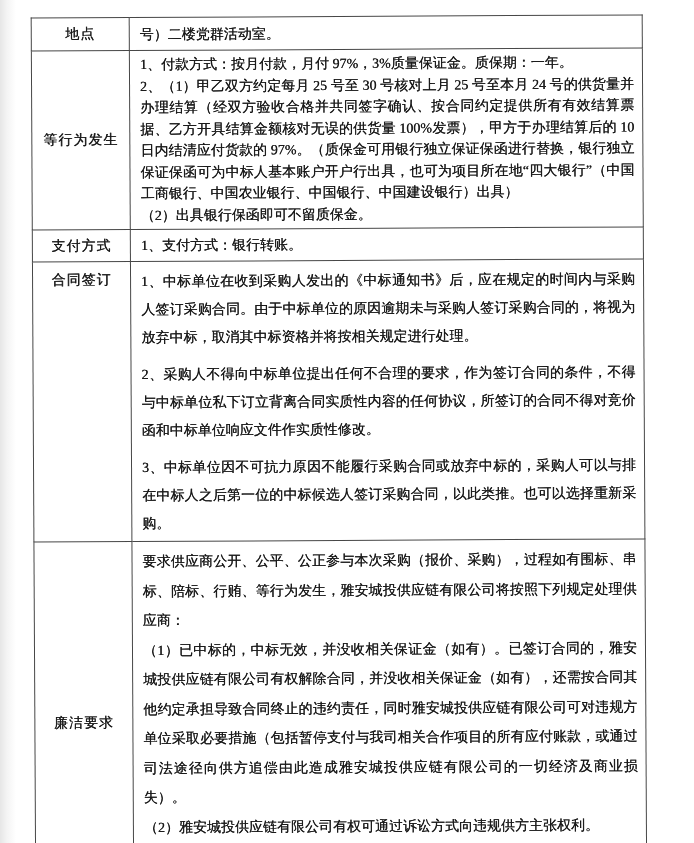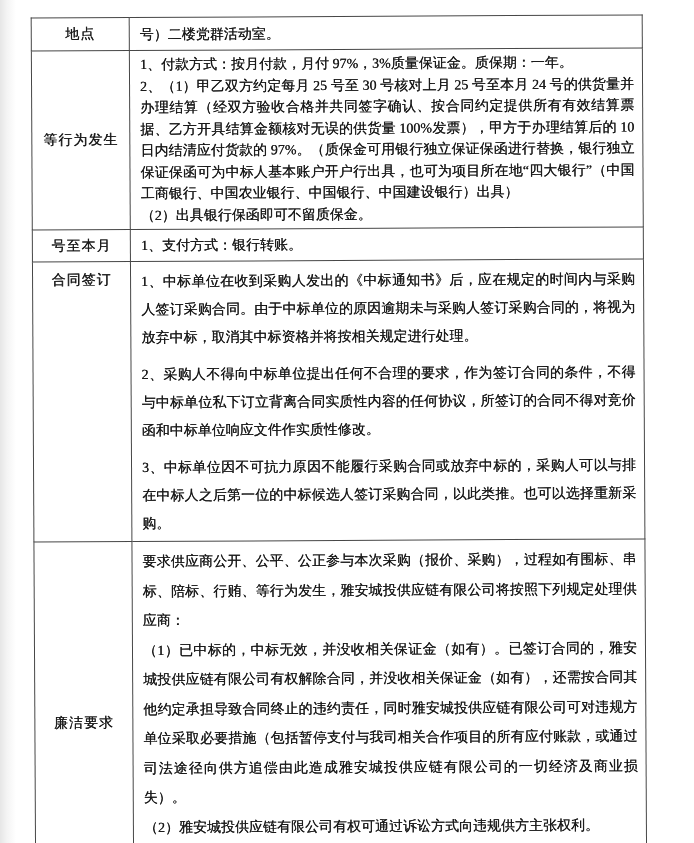--- a/index.html
+++ b/index.html
@@ -77,21 +77,21 @@
   </tr>
         <tr class="spacing-tight valign-middle">
     <td class="label-cell">等行为发生</td>
     <td class="content-cell">
             <p class="para">1、付款方式：按月付款，月付 97%，3%质量保证金。质保期：一年。</p>
             <p class="para">2、（1）甲乙双方约定每月 25 号至 30 号核对上月 25 号至本月 24 号的供货量并办理结算（经双方验收合格并共同签字确认、按合同约定提供所有有效结算票据、乙方开具结算金额核对无误的供货量 100%发票），甲方于办理结算后的 10 日内结清应付货款的 97%。（质保金可用银行独立保证保函进行替换，银行独立保证保函可为中标人基本账户开户行出具，也可为项目所在地“四大银行”（中国工商银行、中国农业银行、中国银行、中国建设银行）出具）</p>
             <p class="para">（2）出具银行保函即可不留质保金。</p>
           </td>
   </tr>
         <tr class="spacing-normal valign-middle">
-    <td class="label-cell">号至本月</td>
+    <td class="label-cell">支付方式</td>
     <td class="content-cell">
             <p class="para">1、支付方式：银行转账。</p>
           </td>
   </tr>
         <tr class="spacing-gapped valign-top">
     <td class="label-cell">合同签订</td>
     <td class="content-cell">
             <p class="para">1、中标单位在收到采购人发出的《中标通知书》后，应在规定的时间内与采购人签订采购合同。由于中标单位的原因逾期未与采购人签订采购合同的，将视为放弃中标，取消其中标资格并将按相关规定进行处理。</p>
             <p class="para">2、采购人不得向中标单位提出任何不合理的要求，作为签订合同的条件，不得与中标单位私下订立背离合同实质性内容的任何协议，所签订的合同不得对竞价函和中标单位响应文件作实质性修改。</p>
             <p class="para">3、中标单位因不可抗力原因不能履行采购合同或放弃中标的，采购人可以与排在中标人之后第一位的中标候选人签订采购合同，以此类推。也可以选择重新采购。</p>

